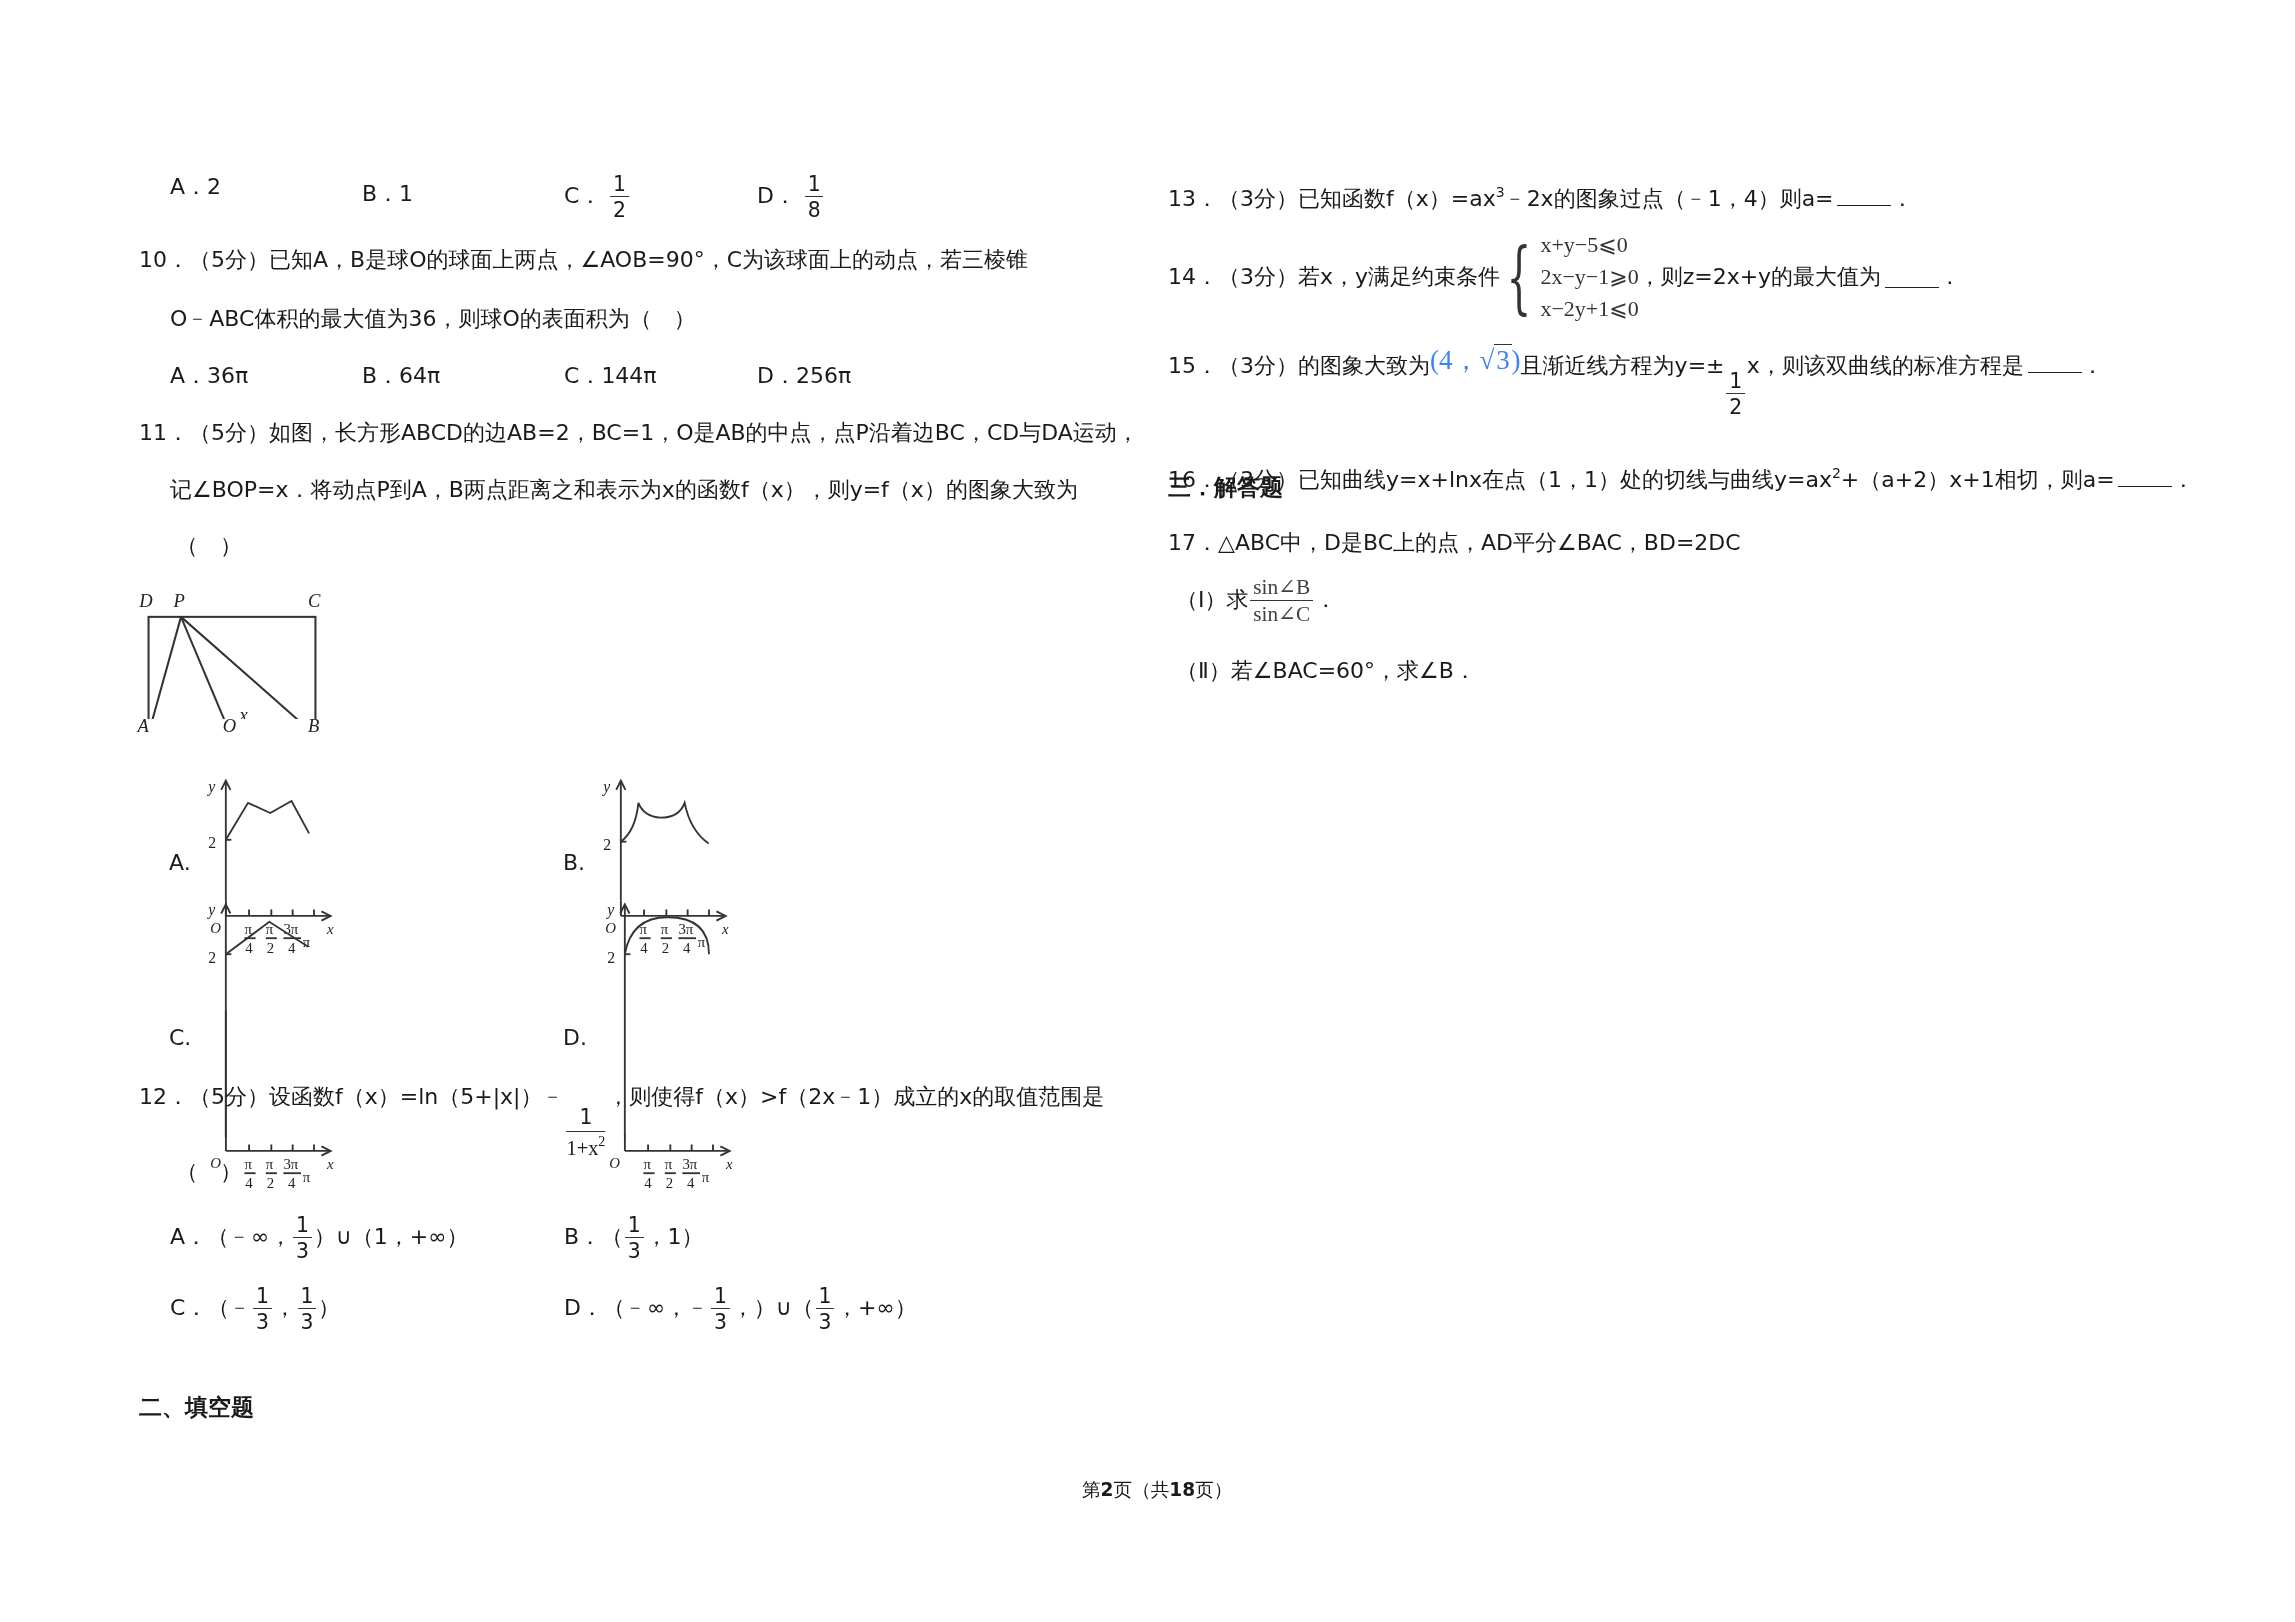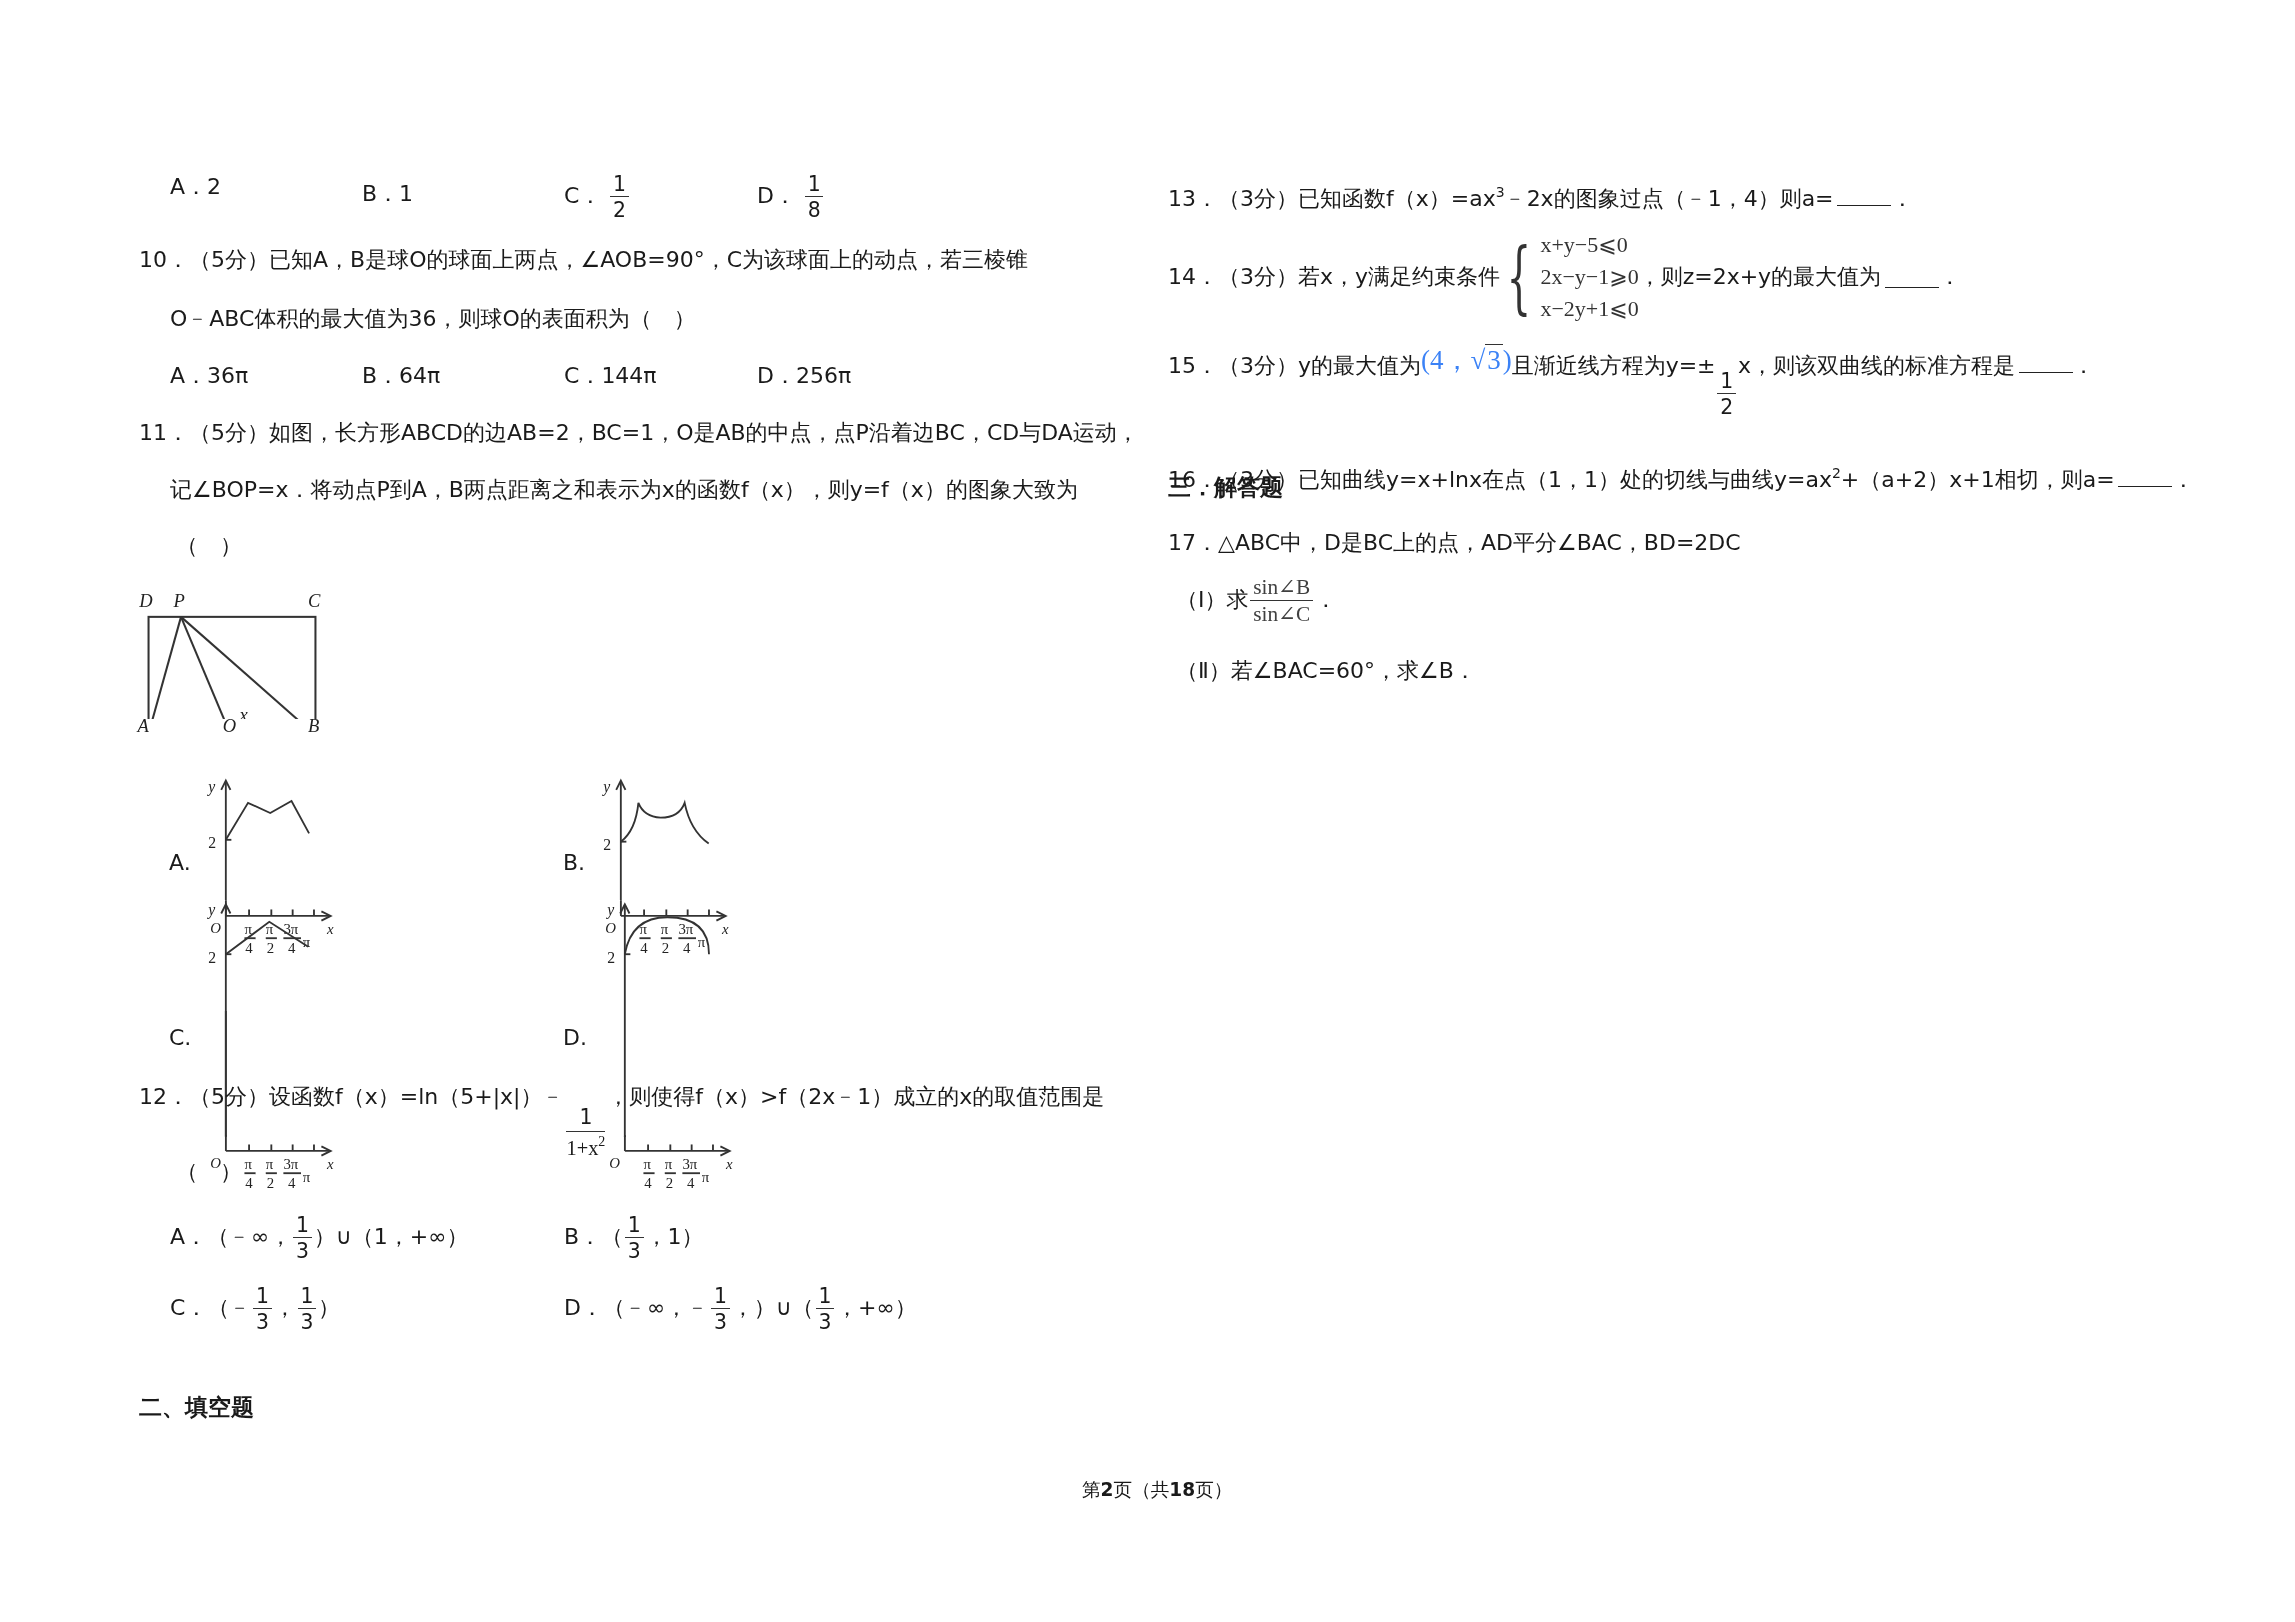--- a/index.html
+++ b/index.html
@@ -315,21 +315,21 @@
       <span>2x−y−1⩾0</span>
       <span>x−2y+1⩽0</span>
     </span>
   </span>
   <span>，则z=2x+y的最大值为</span>
     <span class="blank"></span>
     <span>．</span>
 </div>
 
 <div class="abs t" style="left:1168px; top:346px;">
-  <span>15．</span><span>（3分）</span><span>y的最大值为</span><span class="serif" style="color:#3b82f6; font-size:27px; vertical-align:3.7px;"><span>(4，</span><span class="sqrt">√<span class="rad">3</span></span><span>)</span></span><span>且渐近线方程为y=±</span><span class="frac" style="vertical-align:-15px;">
+  <span>15．</span><span>（3分）</span><span>的图象大致为</span><span class="serif" style="color:#3b82f6; font-size:27px; vertical-align:3.7px;"><span>(4，</span><span class="sqrt">√<span class="rad">3</span></span><span>)</span></span><span>且渐近线方程为y=±</span><span class="frac" style="vertical-align:-15px;">
       <span class="num">1</span>
       <span class="den">2</span>
     </span><span>x，则该双曲线的标准方程是</span><span class="blank"></span><span>．</span>
 </div>
 
 <div class="abs t" style="left:1168px; top:428px;margin-top:31px;">
   <span>16．</span><span>（3分）</span><span>已知曲线y=x+lnx在点（1，1）处的切线与曲线y=ax</span><span class="sup">2</span><span>+（a+2）x+1相切，则a=</span><span class="blank"></span><span>．</span>
 </div>
 
 <div class="abs t bold" style="left:1168px; top:473px; font-size:23px;">三．解答题</div>

